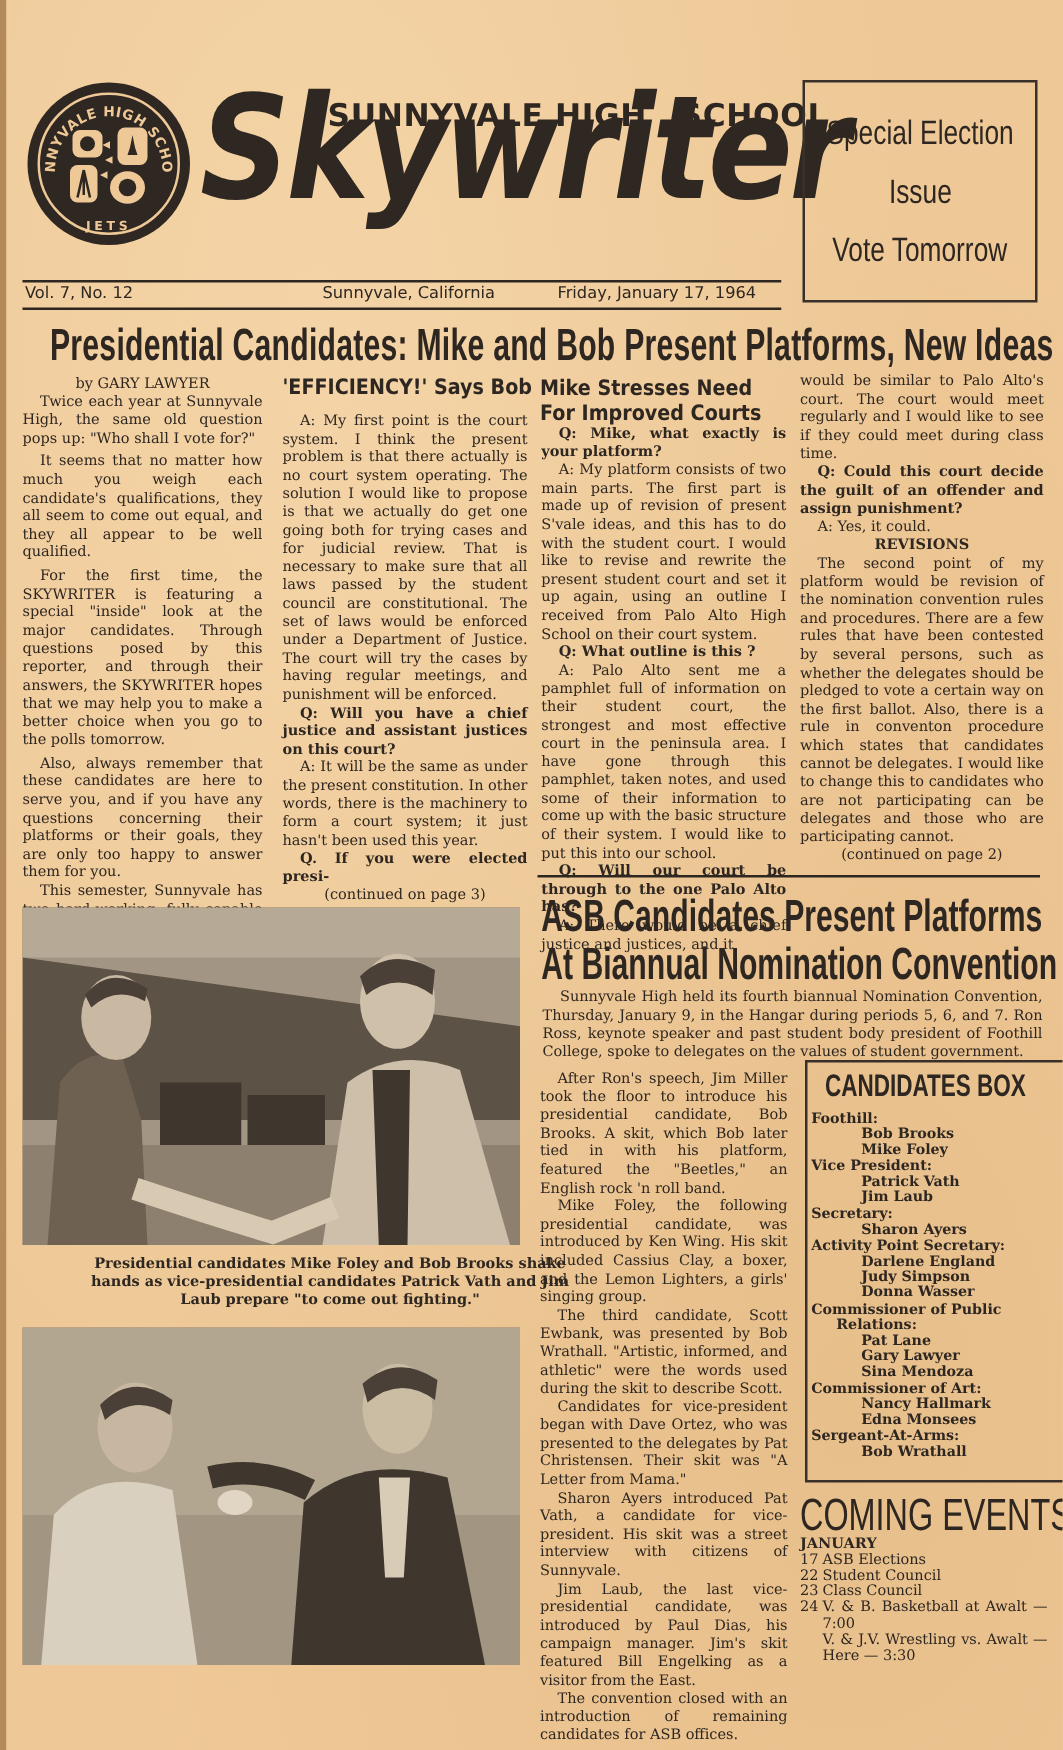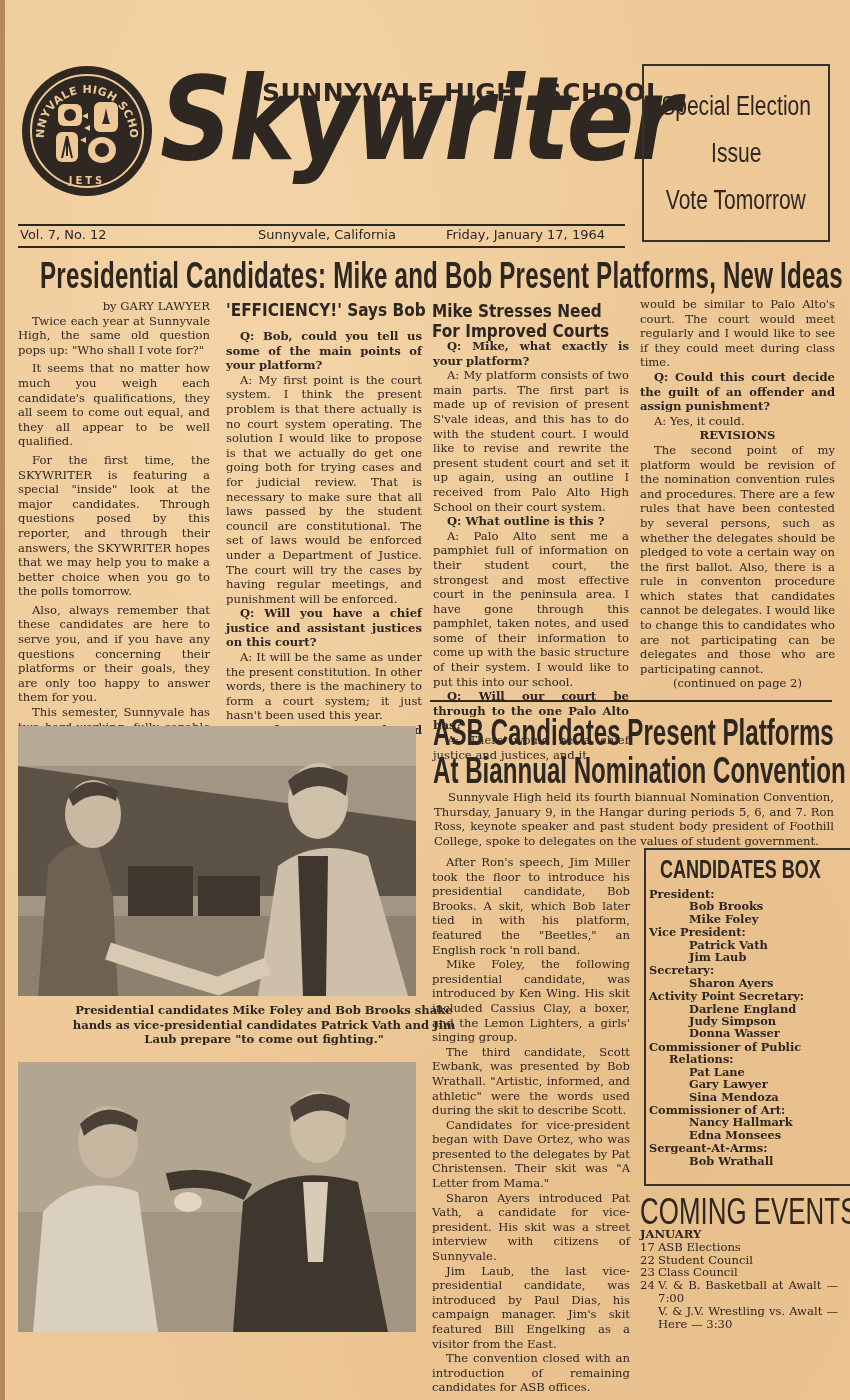--- a/index.html
+++ b/index.html
@@ -30,21 +30,21 @@
   .city { left:258px; }
   .date { left:446px; }
 
   
   .headline { left:40px; top:255px; font-family:"Liberation Sans", sans-serif; font-weight:bold; font-size:36px; white-space:nowrap; transform:scaleX(0.67); transform-origin:left top; letter-spacing:0.3px; color:#2e2620; }
 
   
   .col { font-size:11.6px; line-height:14.6px; text-align:justify; }
   .col p { margin:0; text-indent:14px; }
   .col .q { font-weight:bold; }
-  .col .byline { text-align:right; text-indent:0; }
+  .col .byline { text-align:center; text-indent:0; }
   .col .center { text-align:center; text-indent:0; }
   .col .sub { text-align:center; text-indent:0; font-weight:bold; }
   .col1 { left:18px; top:299px; width:192px; }
   .col2 { left:226px; top:329px; width:196px; }
   .col3 { left:433px; top:339px; width:196px; }
   .col4 { left:640px; top:297px; width:195px; }
   .sec-head { font-family:"DejaVu Sans", sans-serif; font-weight:bold; color:#2e2620; white-space:nowrap; }
   .h-bob { left:226px; top:300px; font-size:17px; transform:scaleX(0.9); transform-origin:left top; }
   .h-mike1 { left:432px; top:301px; font-size:17px; transform:scaleX(0.9); transform-origin:left top; }
   .h-mike2 { left:432px; top:321px; font-size:17px; transform:scaleX(0.9); transform-origin:left top; }
@@ -127,21 +127,20 @@
   <p class="byline">by GARY LAWYER</p>
   <p style="margin-bottom:4px">Twice each year at Sunnyvale High, the same old question pops up: "Who shall I vote for?"</p>
   <p style="margin-bottom:4px">It seems that no matter how much you weigh each candidate's qualifications, they all seem to come out equal, and they all appear to be well qualified.</p>
   <p style="margin-bottom:4px">For the first time, the SKYWRITER is featuring a special "inside" look at the major candidates. Through questions posed by this reporter, and through their answers, the SKYWRITER hopes that we may help you to make a better choice when you go to the polls tomorrow.</p>
   <p>Also, always remember that these candidates are here to serve you, and if you have any questions concerning their platforms or their goals, they are only too happy to answer them for you.</p>
   <p>This semester, Sunnyvale has two hard-working, fully capable candidates running for the office of ASB President.</p>
 </div>
 
 <div class="abs sec-head h-bob">'EFFICIENCY!' Says Bob</div>
 <div class="abs col col2">
-  <p class="q">Q: Bob, could you tell us some of the main points of your platform?</p>
   <p>A: My first point is the court system. I think the present problem is that there actually is no court system operating. The solution I would like to propose is that we actually do get one going both for trying cases and for judicial review. That is necessary to make sure that all laws passed by the student council are constitutional. The set of laws would be enforced under a Department of Justice. The court will try the cases by having regular meetings, and punishment will be enforced.</p>
   <p class="q">Q: Will you have a chief justice and assistant justices on this court?</p>
   <p>A: It will be the same as under the present constitution. In other words, there is the machinery to form a court system; it just hasn't been used this year.</p>
   <p class="q">Q. If you were elected presi-</p>
   <p class="center">(continued on page 3)</p>
 </div>
 
 <div class="abs sec-head h-mike1">Mike Stresses Need</div>
 <div class="abs sec-head h-mike2">For Improved Courts</div>
 <div class="abs col col3">
@@ -213,21 +212,21 @@
   <p>Candidates for vice-president began with Dave Ortez, who was presented to the delegates by Pat Christensen. Their skit was "A Letter from Mama."</p>
   <p>Sharon Ayers introduced Pat Vath, a candidate for vice-president. His skit was a street interview with citizens of Sunnyvale.</p>
   <p>Jim Laub, the last vice-presidential candidate, was introduced by Paul Dias, his campaign manager. Jim's skit featured Bill Engelking as a visitor from the East.</p>
   <p>The convention closed with an introduction of remaining candidates for ASB offices.</p>
 </div>
 
 <div class="abs cand-box">
   <div class="cand-title">CANDIDATES BOX</div>
   <div class="cand-list" id="cand-list">
       <div class="cand-group">
-        <div class="cand-office">President:</div>
+        <div class="cand-office">Foothill:</div>
         <div class="cand-name">Bob Brooks</div>
         <div class="cand-name">Mike Foley</div>
       </div>
       <div class="cand-group">
         <div class="cand-office">Vice President:</div>
         <div class="cand-name">Patrick Vath</div>
         <div class="cand-name">Jim Laub</div>
       </div>
       <div class="cand-group">
         <div class="cand-office">Secretary:</div>

